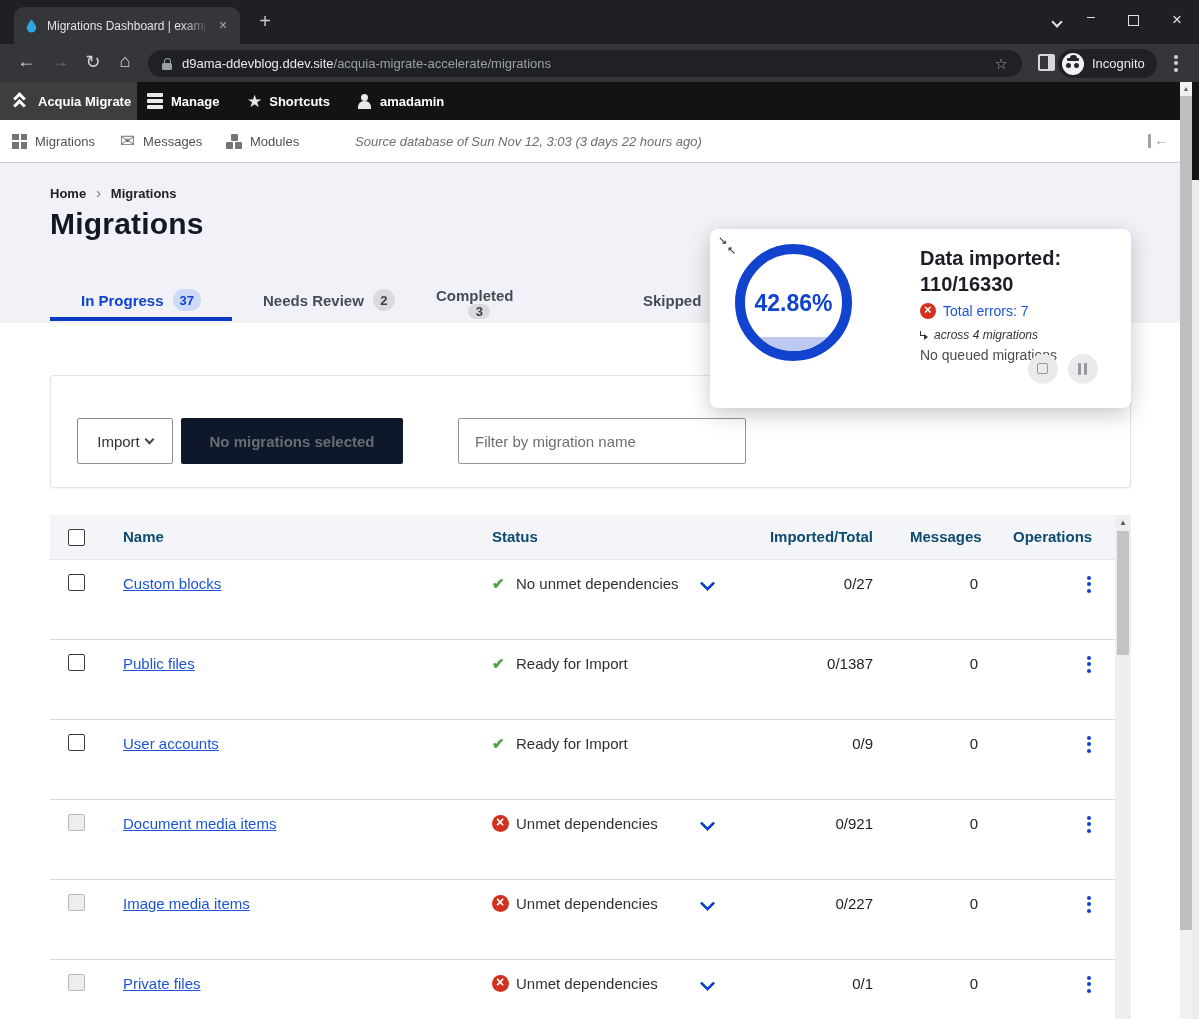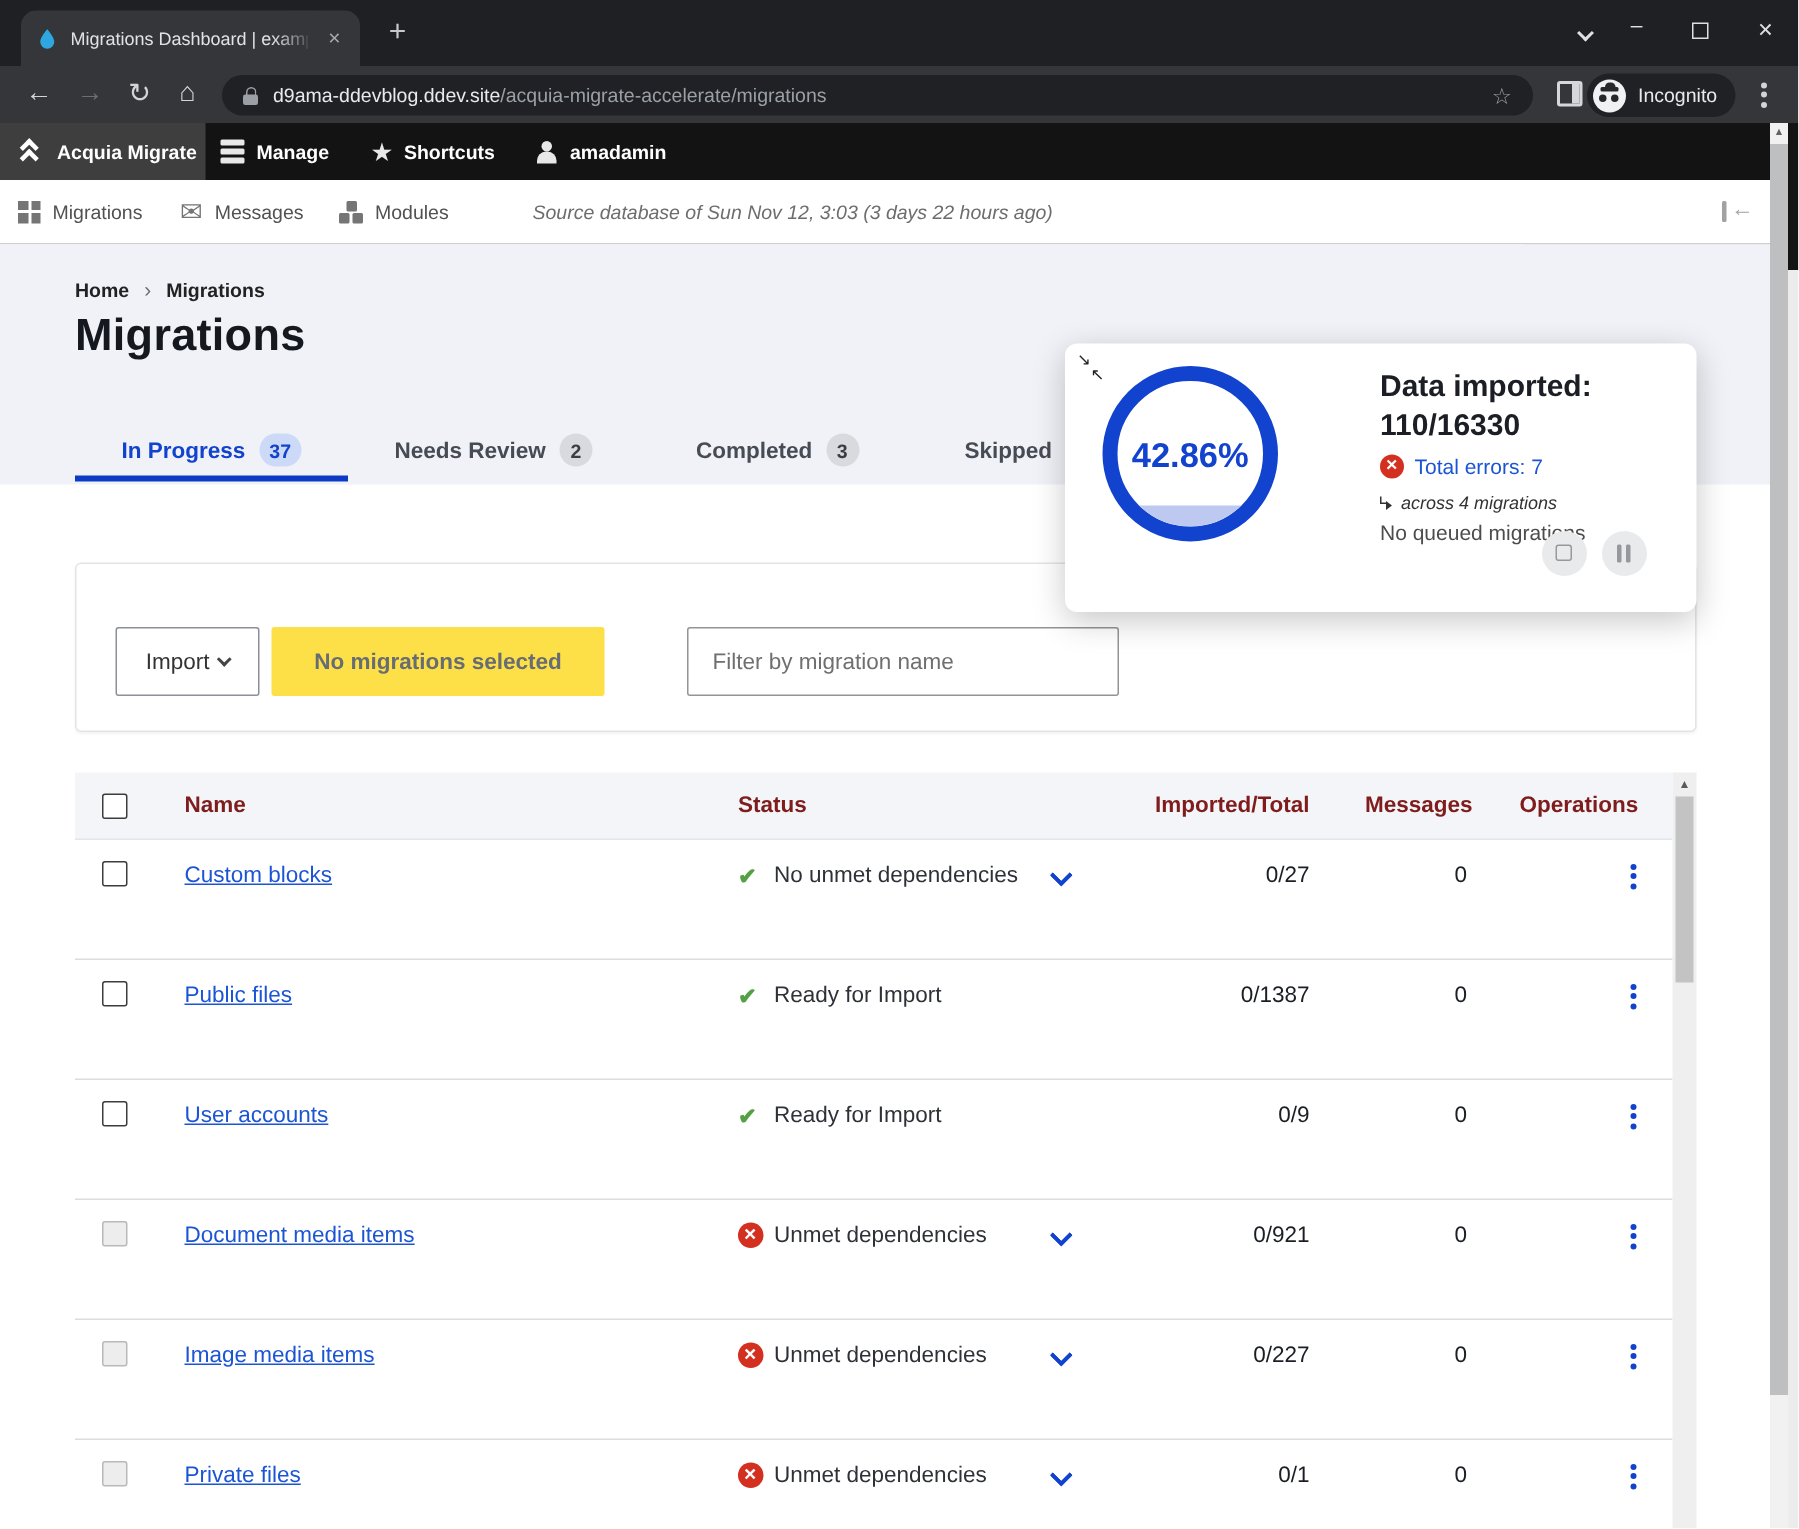--- a/index.html
+++ b/index.html
@@ -95,30 +95,30 @@
     background:#d9dade; color:#3a3d42; font-size:13px; font-weight:bold; display:flex; align-items:center; justify-content:center; }
   .tab-item.active { color:#1243ce; }
   .tab-item.active .pill { background:#ccd9f7; color:#1243ce; }
   .tab-underline { position:absolute; left:50px; top:154px; width:182px; height:4px; background:#0d3ac4; }
 
   .controls-card { position:absolute; left:50px; top:212px; width:1081px; height:113px; background:#fff;
     border:1px solid #e4e4e4; border-radius:4px; box-shadow:0 1px 2px rgba(0,0,0,.05); }
   .btn-import { position:absolute; left:26px; top:42px; width:96px; height:46px; background:#fff;
     border:1px solid #8b9097; border-radius:2px; font-size:15px; color:#333; display:flex; align-items:center; justify-content:center; }
   .caret { display:inline-block; width:7px; height:7px; border-right:2px solid #444; border-bottom:2px solid #444; transform:rotate(45deg); margin-left:6px; margin-top:-4px; }
-  .btn-disabled { position:absolute; left:130px; top:42px; width:222px; height:46px; background:#fde047;
+  .btn-disabled { position:absolute; left:130px; top:42px; width:222px; height:46px; background:#0f172a;
     border:none; border-radius:2px; font-size:15px; font-weight:bold; color:#686d73; display:flex; align-items:center; justify-content:center; }
   .filter-input { position:absolute; left:407px; top:42px; width:288px; height:46px; border:1px solid #949494;
     border-radius:2px; font-size:15px; color:#333; padding:0 16px; font-family:"Liberation Sans",sans-serif; }
   .filter-input::placeholder { color:#6f6f6f; }
 
   
   .mtable { position:absolute; left:50px; top:352px; width:1081px; height:504px; background:#fff; }
   .thead { position:absolute; left:0; top:0; width:1065px; height:45px; background:#f3f5f9; border-bottom:1px solid #e2e5ea; }
-  .th { position:absolute; top:13px; font-size:15px; font-weight:bold; color:#7f1d1d; }
+  .th { position:absolute; top:13px; font-size:15px; font-weight:bold; color:#0c4a6e; }
   .cbx { position:absolute; width:17px; height:17px; border:1.5px solid #3c3c3c; background:#fff; border-radius:2px; }
   .cbx.disabled { border-color:#b9b9b9; background:#ededed; }
   .trow { position:absolute; left:0; width:1065px; height:80px; background:#fff; border-bottom:1px solid #dcdcdc; }
   .name-link { position:absolute; left:73px; top:15px; font-size:15px; color:#1c55d4; text-decoration:underline; }
   .status-icon { position:absolute; left:442px; top:15px; width:17px; height:17px; }
   .status-icon.ok::before { content:"\2714"; color:#53a045; font-size:15px; font-weight:bold; }
   .status-icon.error { background:#d3301f; border-radius:50%; }
   .status-icon.error::before { content:"\00d7"; color:#fff; font-size:14px; font-weight:bold; position:absolute; left:4px; top:-1px; }
   .status-text { position:absolute; left:466px; top:15px; font-size:15px; color:#2e3137; }
   .row-chev { position:absolute; left:652px; top:18px; width:11px; height:11px; border-right:3px solid #1243ce; border-bottom:3px solid #1243ce; transform:rotate(45deg); border-radius:1px; }
@@ -288,21 +288,21 @@
       <div class="page-title">Migrations</div>
 
       <div class="tab-item active" style="left:81px;">
         <span>In Progress</span>
         <span class="pill">37</span>
       </div>
       <div class="tab-item" style="left:263px;">
         <span>Needs Review</span>
         <span class="pill">2</span>
       </div>
-      <div class="tab-item" style="left:464px;">
+      <div class="tab-item" style="left:436px;flex-direction:column;">
         <span>Completed</span>
         <span class="pill">3</span>
       </div>
       <div class="tab-item" style="left:643px;">
         <span>Skipped</span>
 
       </div>
       <div class="tab-underline"></div>
     </div>
 

